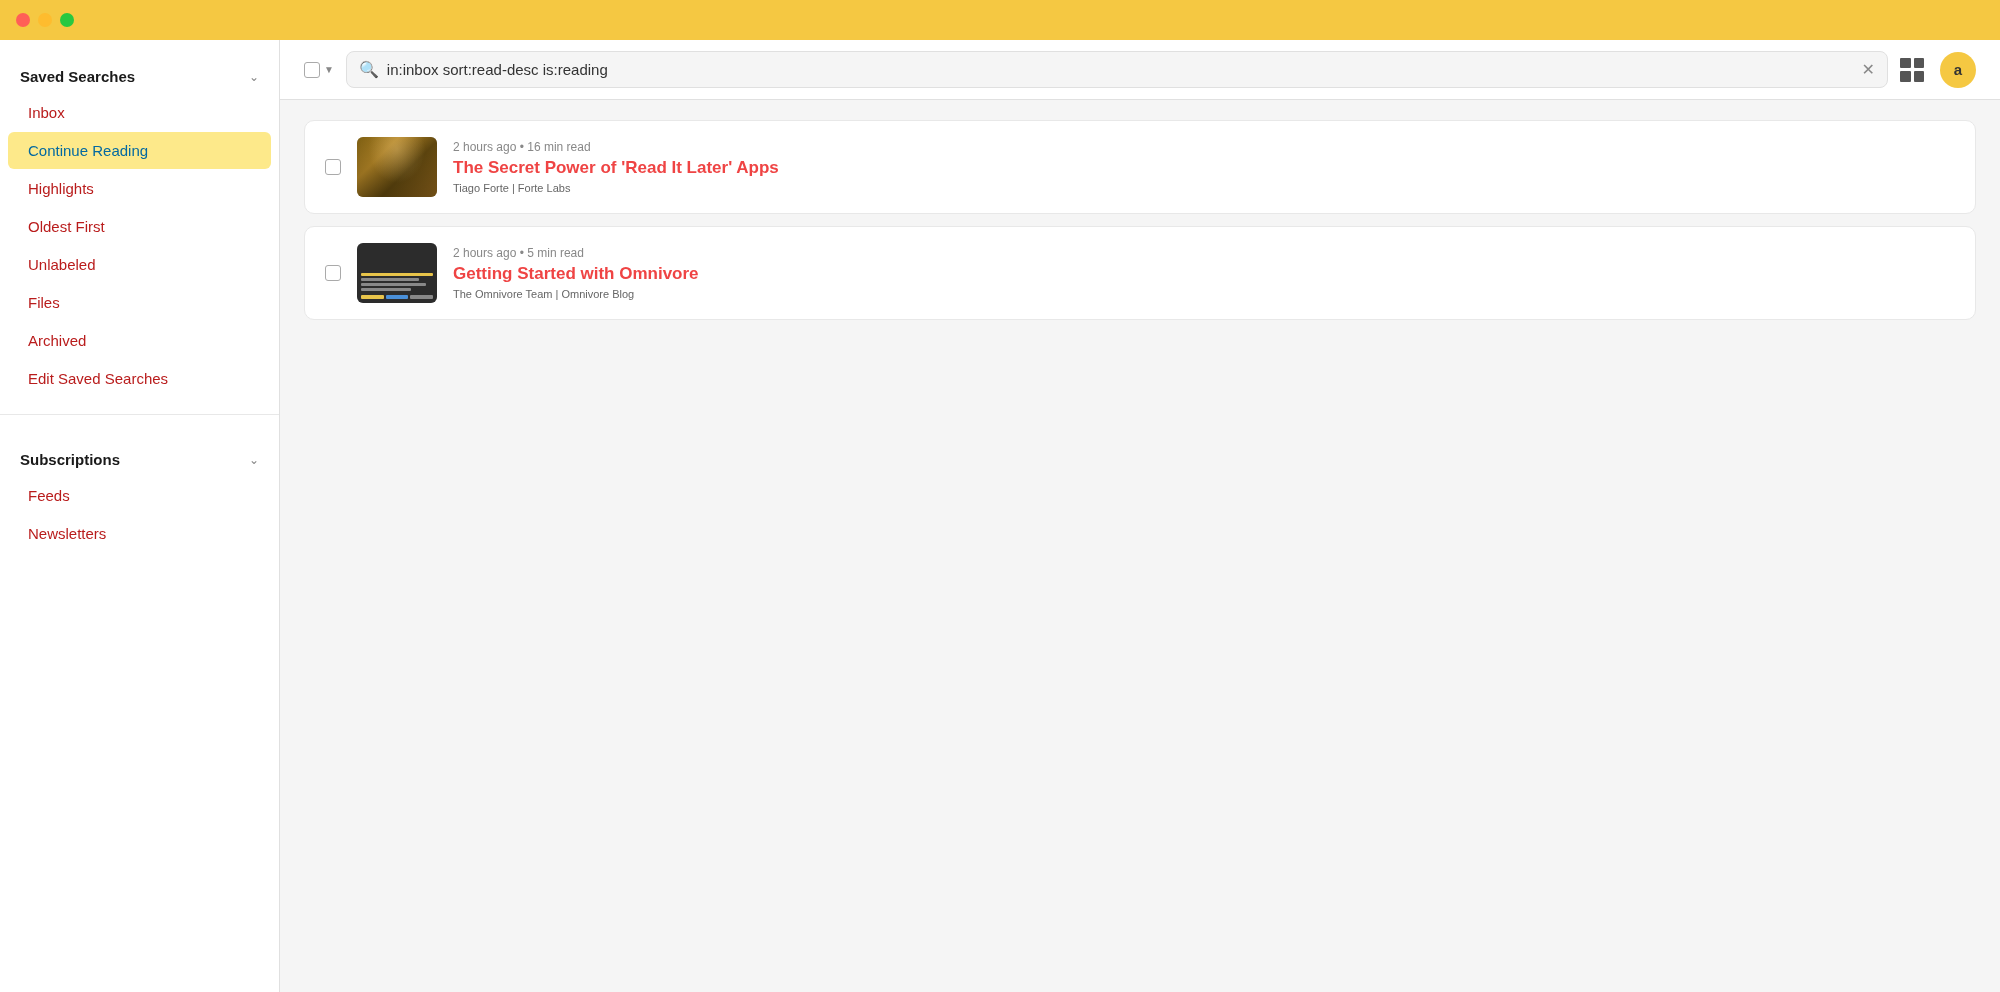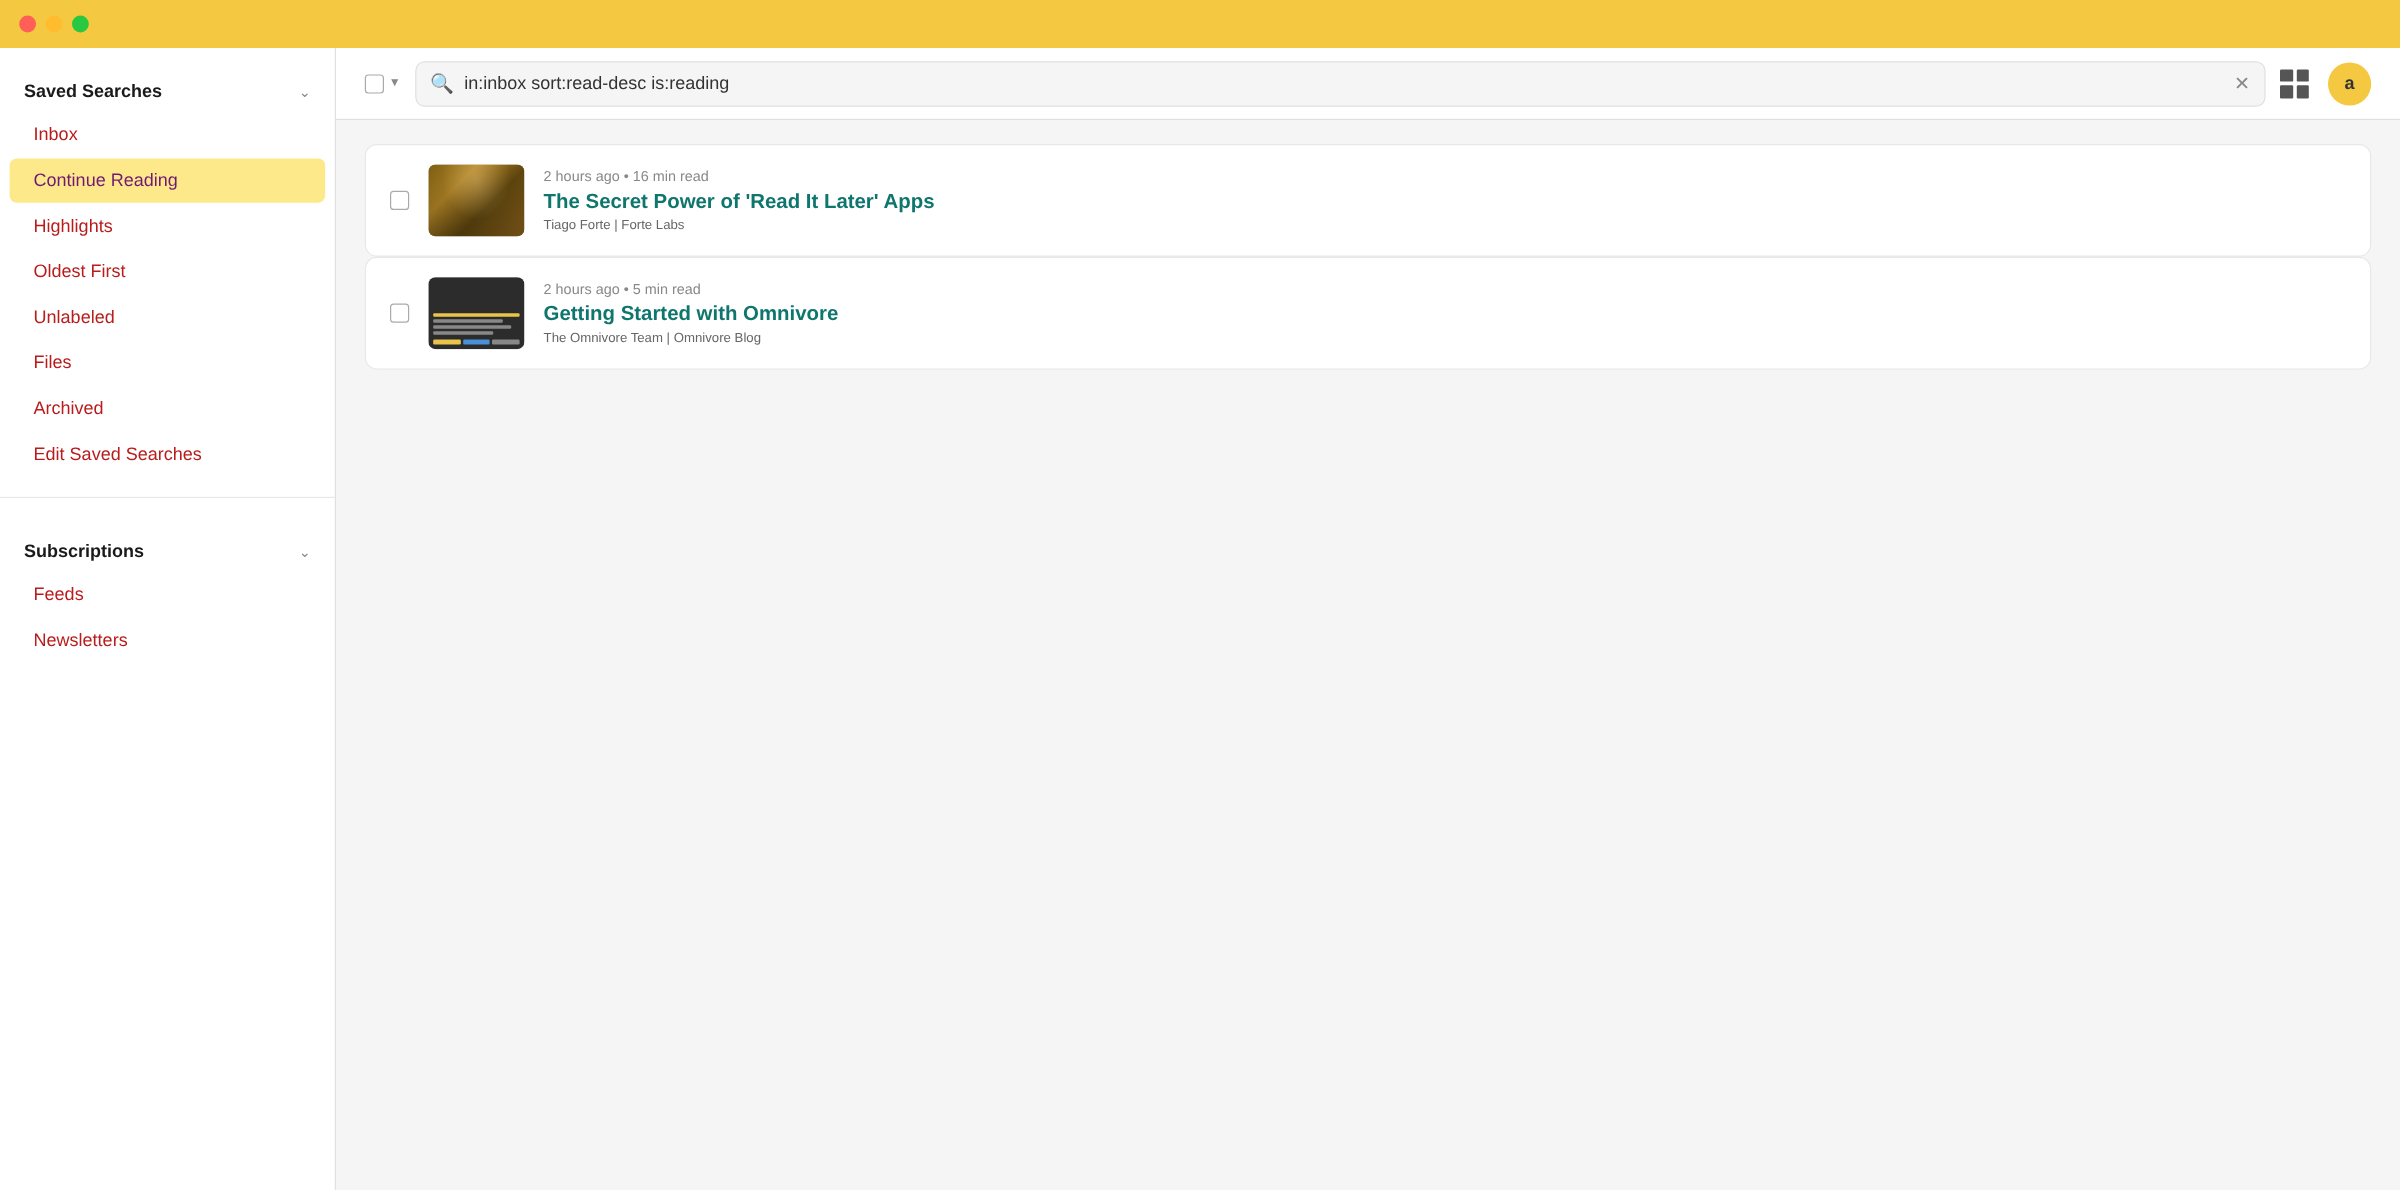--- a/index.html
+++ b/index.html
@@ -67,21 +67,21 @@
       padding: 10px 20px;
       font-size: 15px;
       color: #b91c1c;
       cursor: pointer;
       border-radius: 6px;
       margin: 1px 8px;
     }
 
     .sidebar-item.active {
       background: #fde98a;
-      color: #701a75;
+      color: #0369a1;
       font-weight: 500;
     }
 
     .sidebar-divider {
       height: 1px;
       background: #e8e8e8;
       margin: 8px 0;
     }
 
     
@@ -187,20 +187,21 @@
       cursor: pointer;
     }
 
     
     .article-list {
       flex: 1;
       overflow-y: auto;
       padding: 20px 24px;
       display: flex;
       flex-direction: column;
+      gap: 12px;
       background: #f5f5f5;
     }
 
     .article-card {
       background: #ffffff;
       border-radius: 10px;
       border: 1px solid #e8e8e8;
       display: flex;
       align-items: center;
       padding: 16px 20px;
@@ -265,21 +266,21 @@
 
     .article-meta {
       font-size: 12px;
       color: #888;
       margin-bottom: 4px;
     }
 
     .article-title {
       font-size: 17px;
       font-weight: 600;
-      color: #0f766e;
+      color: #ef4444;
       margin-bottom: 4px;
     }
 
     .article-author {
       font-size: 11px;
       color: #666;
     }
   </style>
 </head>
 <body>

